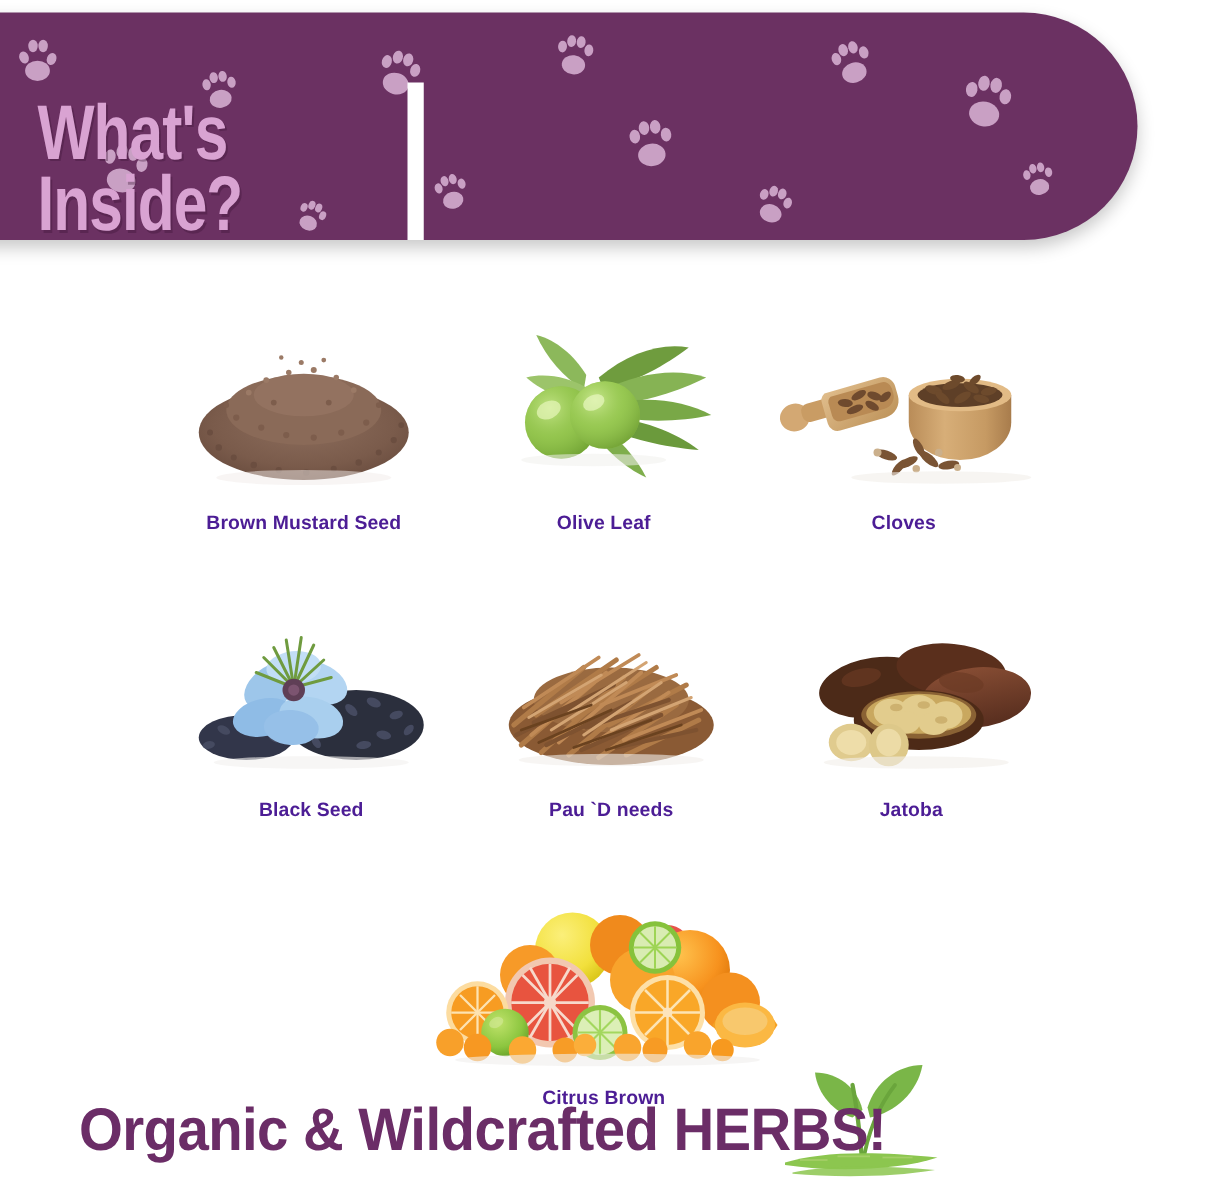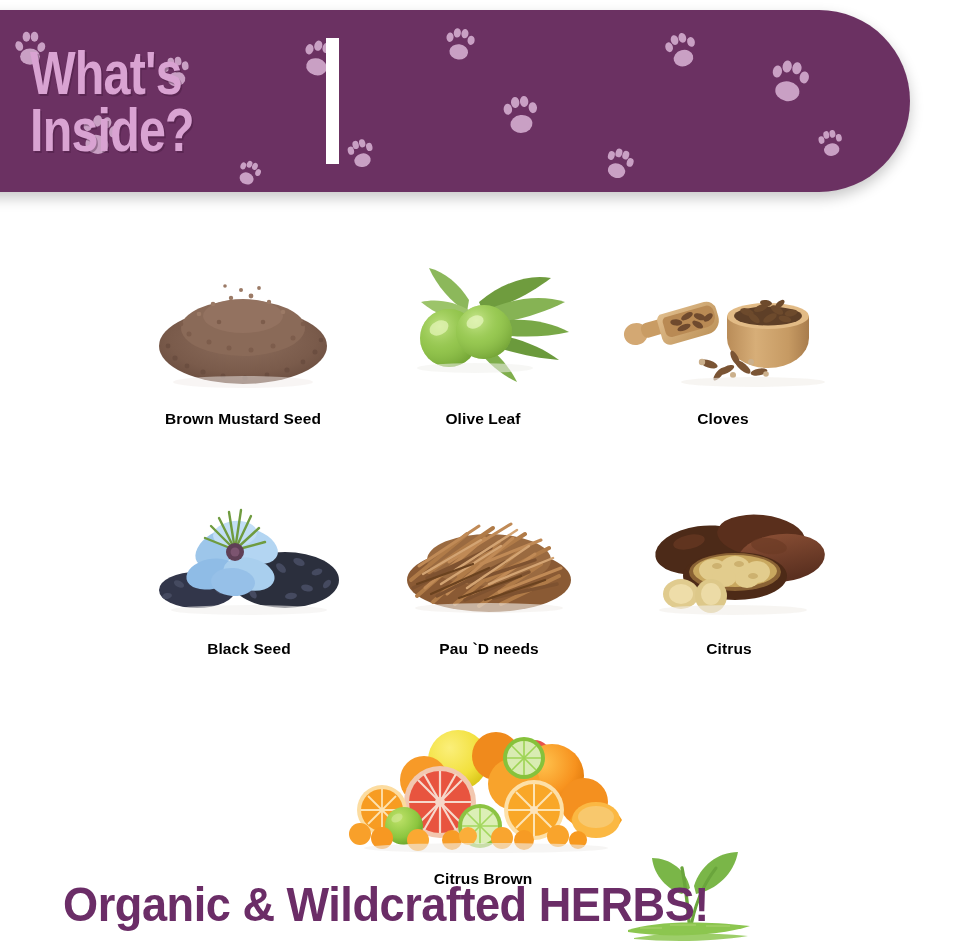--- a/index.html
+++ b/index.html
@@ -33,21 +33,21 @@
     inset: 0;
     pointer-events: none;
   }
   .banner-inner {
     position: absolute;
     left: 40px;
     top: 0;
     right: 0;
     bottom: 0;
     display: flex;
-    align-items: center;
+    align-items: flex-end;
   }
   .banner-title {
     width: 290px;
     margin-left: 30px;
     color: #d9a3d2;
     font-family: "Liberation Sans Narrow", "Liberation Sans", sans-serif;
     font-weight: bold;
     font-size: 62px;
     line-height: 0.92;
     letter-spacing: -1px;
@@ -101,21 +101,21 @@
   .thumb {
     height: 140px;
     width: 100%;
     position: relative;
     display: flex;
     align-items: flex-end;
     justify-content: center;
   }
   .caption {
     margin-top: 16px;
-    color: #000000;
+    color: #4c1d95;
     font-family: "Liberation Sans", sans-serif;
     font-size: 15.5px;
     font-weight: bold;
     letter-spacing: 0.1px;
     text-align: left;
     white-space: nowrap;
   }
 
   
   .footer {
@@ -561,21 +561,21 @@
             <ellipse cx="124" cy="92" rx="5" ry="3"></ellipse>
           </g>
 
           <ellipse cx="52" cy="110" rx="18" ry="15" fill="#e0cb8e"></ellipse>
           <ellipse cx="52" cy="110" rx="12" ry="10" fill="#eedda9"></ellipse>
           <ellipse cx="82" cy="112" rx="16" ry="17" fill="#ddc889"></ellipse>
           <ellipse cx="82" cy="110" rx="10" ry="11" fill="#ecdba6"></ellipse>
           <ellipse cx="104" cy="126" rx="74" ry="5" fill="#f2efea" opacity="0.6"></ellipse>
         </svg>
       </div>
-      <div class="caption">Citrus</div>
+      <div class="caption">Jatoba</div>
     </div>
 
   </div>
 
   <div class="row row-3">
 
     <div class="cell">
       <div class="thumb">
         <svg width="290" height="140" viewBox="0 0 290 140">
           <defs>

